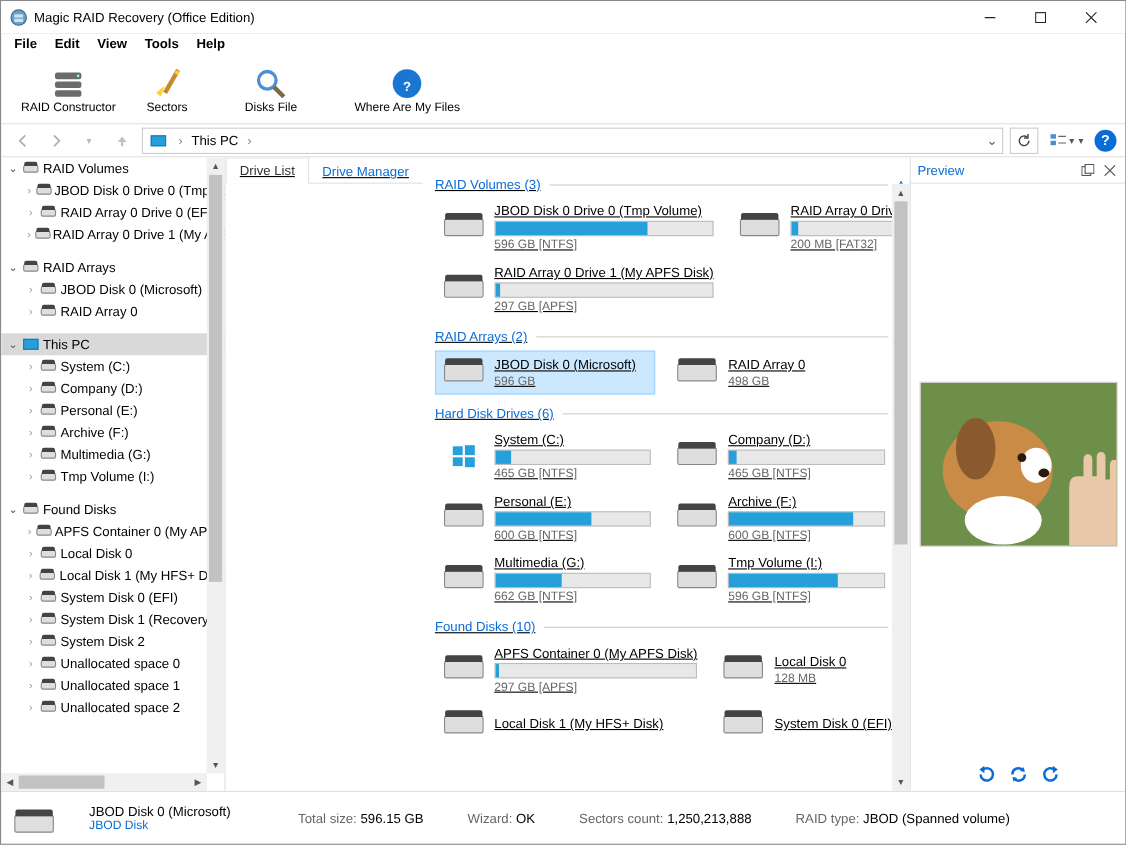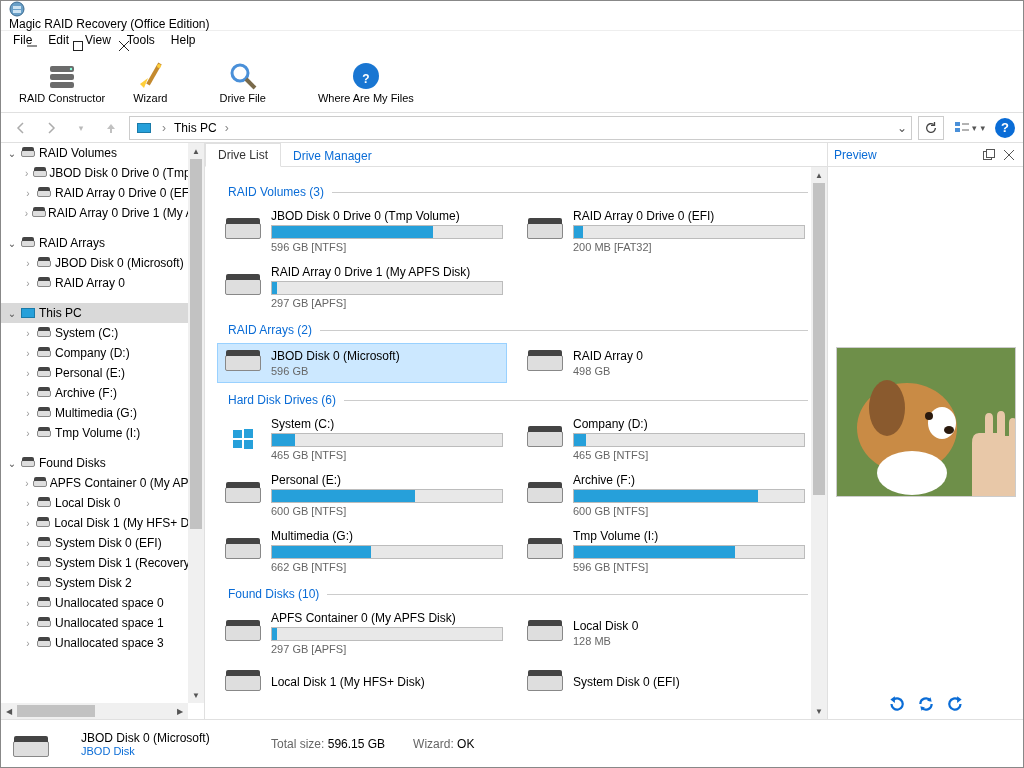--- a/index.html
+++ b/index.html
@@ -1,22 +1,22 @@
 <!DOCTYPE html>
 <html><head>
 <meta charset="utf-8">
 <style>
 * { box-sizing: border-box; margin: 0; padding: 0; font-family: "Segoe UI", Tahoma, sans-serif; font-size: 12px; }
 body { width: 1024px; height: 768px; background: #fff; display: flex; flex-direction: column; overflow: hidden; border: 1px solid #888; }
-.titlebar { height: 30px; display: flex; padding: 0 8px; background: #fff; border-bottom: 1px solid #eee; flex-direction: column; }
+.titlebar { height: 30px; display: flex; align-items: center; padding: 0 8px; background: #fff; border-bottom: 1px solid #eee; }
 .titlebar-icon { width: 16px; height: 16px; margin-right: 6px; }
 .titlebar-text { flex: 1; font-size: 12px; }
 .titlebar-controls { display: flex; gap: 0; }
 .titlebar-btn { width: 46px; height: 30px; display: flex; align-items: center; justify-content: center; cursor: default; }
-.menubar { height: 20px; display: flex; padding: 0 4px; }
+.menubar { height: 20px; display: flex; padding: 0 4px; font-weight: bold; }
 .menu-item { padding: 2px 8px; cursor: default; }
 .toolbar-big { height: 62px; display: flex; align-items: center; padding: 4px 8px; gap: 8px; border-bottom: 1px solid #e0e0e0; }
 .tbbtn { display: flex; flex-direction: column; align-items: center; padding: 2px 10px; cursor: default; }
 .tbbtn-icon { width: 32px; height: 32px; display: flex; align-items: center; justify-content: center; }
 .tbbtn-label { margin-top: 0; font-size: 11px; white-space: nowrap; }
 .tbbtn.disabled { opacity: 0.45; }
 .tbsep { width: 16px; }
 .navbar { height: 30px; display: flex; align-items: center; padding: 4px 8px; gap: 6px; border-bottom: 1px solid #e0e0e0; }
 .nav-arrow { width: 24px; height: 24px; display: flex; align-items: center; justify-content: center; opacity: 0.4; }
 .addrbar { flex: 1; height: 24px; border: 1px solid #ccc; display: flex; align-items: center; background: #fff; }
@@ -36,26 +36,26 @@
 .tree-node.selected { background: #d9d9d9; }
 .tree-chev { width: 14px; color: #555; font-size: 10px; text-align: center; }
 .tree-icon { width: 18px; height: 14px; margin-right: 2px; display: flex; align-items: center; justify-content: center; }
 .tree-label { overflow: hidden; text-overflow: clip; }
 .tree-spacer { height: 10px; }
 .scrollbar-v { position: absolute; right: 0; top: 0; bottom: 16px; width: 16px; background: #f0f0f0; display: flex; flex-direction: column; }
 .scrollbar-h { position: absolute; left: 0; right: 16px; bottom: 0; height: 16px; background: #f0f0f0; display: flex; }
 .sb-btn { width: 16px; height: 16px; background: #f0f0f0; display: flex; align-items: center; justify-content: center; font-size: 8px; color: #555; }
 .sb-track { flex: 1; position: relative; }
 .sb-thumb { position: absolute; background: #c2c2c2; }
-.centerpanel { display: flex; flex-direction: column; overflow: hidden; position: relative; }
+.centerpanel { display: flex; flex-direction: row; overflow: hidden; position: relative; text-decoration: underline; }
 .tabs { height: 24px; display: flex; border-bottom: 1px solid #e0e0e0; }
 .tab { padding: 4px 12px 3px; color: #0a6cd6; cursor: default; border-top: 2px solid transparent; }
 .tab.active { color: #333; background: #fff; border: 1px solid #e0e0e0; border-bottom: 1px solid #fff; border-top: 1px solid #e0e0e0; margin-bottom: -1px; }
 .drive-content { flex: 1; overflow-y: hidden; padding: 8px 0 8px 12px; position: relative; }
-.sect-head { display: flex; align-items: center; color: #0a6cd6; margin: 10px 4px 6px 11px; }
+.sect-head { display: flex; align-items: center; color: #0a6cd6; margin: 10px 4px 6px 0; }
 .sect-head .line { flex: 1; border-bottom: 1px solid #ccc; margin: 0 8px; }
 .sect-head .chev { color: #0a6cd6; }
 .drive-grid { display: grid; grid-template-columns: 1fr 1fr; gap: 4px 12px; padding-right: 18px; }
 .drive-item { display: flex; align-items: center; padding: 4px; }
 .drive-item.selected { background: #cce8ff; border: 1px solid #99d1ff; padding: 3px; }
 .drive-thumb { width: 44px; height: 32px; margin-right: 6px; display: flex; align-items: center; justify-content: center; }
 .drive-info { flex: 1; }
 .drive-name { white-space: nowrap; margin-bottom: 2px; }
 .drive-bar { height: 14px; background: #e8e8e8; border: 1px solid #bcbcbc; margin: 2px 0; position: relative; }
 .drive-bar-fill { position: absolute; left: 0; top: 0; bottom: 0; background: #26a0da; }
@@ -66,21 +66,21 @@
 .preview-btn { width: 16px; height: 16px; margin-left: 4px; display: flex; align-items: center; justify-content: center; }
 .preview-body { flex: 1; display: flex; flex-direction: column; align-items: center; }
 .preview-img { margin-top: 180px; width: 180px; height: 150px; border: 1px solid #ccc; background: linear-gradient(135deg,#7a9b4f 0%,#5e7a3c 40%,#d4a35c 50%,#b87840 55%,#e8d4b8 70%,#f0e8d8 100%); position: relative; overflow: hidden; }
 .preview-actions { margin-top: auto; padding: 6px; display: flex; gap: 12px; justify-content: center; }
 .preview-action { width: 18px; height: 18px; color: #0a6cd6; }
 .statusbar { height: 48px; border-top: 1px solid #e0e0e0; display: flex; align-items: center; padding: 6px 12px; gap: 20px; }
 .status-thumb { width: 48px; height: 34px; }
 .status-col1 { width: 170px; }
 .status-name { font-size: 12px; }
 .status-type { color: #0a6cd6; font-size: 11px; }
-.status-grid { display: grid; grid-template-columns: auto auto auto auto auto auto; gap: 2px 28px; font-size: 11px; }
+.status-grid { display: grid; grid-template-columns: auto auto auto auto auto auto; gap: 2px 40px; font-size: 11px; }
 .status-lbl { color: #666; }
 .icon-disk { width: 22px; height: 10px; background: #dedede; border: 1px solid #888; border-radius: 2px; position: relative; }
 .icon-disk::after { content:''; position:absolute; left:0; right:0; top:-4px; height:4px; background:#444; border-radius:2px 2px 0 0; }
 .icon-disk.big { width: 36px; height: 16px; }
 .icon-disk.big::after { height: 6px; top: -6px; }
 .icon-pc { width: 14px; height: 10px; background: #26a0da; border: 1px solid #1a7aa8; }
 </style>
 </head>
 <body>
 
@@ -134,31 +134,31 @@
     <span class="tbbtn-label">RAID Constructor</span>
   </div>
   <div class="tbbtn">
     <div class="tbbtn-icon">
         <svg viewBox="0 0 32 32">
           <rect x="18" y="2" width="4" height="24" transform="rotate(30 20 14)" fill="#c48a2f"></rect>
           <polygon points="6,24 14,18 10,28" fill="#ffcf3a"></polygon>
           <circle cx="25" cy="6" r="2" fill="#ffcf3a"></circle>
         </svg>
       </div>
-    <span class="tbbtn-label">Wizard</span>
+    <span class="tbbtn-label">Sectors</span>
   </div>
   <div class="tbsep"></div>
   <div class="tbbtn">
     <div class="tbbtn-icon">
         <svg viewBox="0 0 32 32">
           <circle cx="13" cy="13" r="8" fill="none" stroke="#4a90d9" stroke-width="3"></circle>
           <line x1="19" y1="19" x2="28" y2="28" stroke="#7a6a4a" stroke-width="4"></line>
         </svg>
       </div>
-    <span class="tbbtn-label">Drive File</span>
+    <span class="tbbtn-label">Disks File</span>
   </div>
   <div class="tbsep"></div>
   <div class="tbbtn">
     <div class="tbbtn-icon">
         <svg viewBox="0 0 32 32">
           <circle cx="16" cy="16" r="13" fill="#1976d2"></circle>
           <text x="16" y="23" font-size="20" text-anchor="middle" fill="#fff" font-weight="bold">?</text>
         </svg>
       </div>
     <span class="tbbtn-label">Where Are My Files</span>
@@ -379,21 +379,21 @@
           <span class="tree-icon">
             <span class="icon-disk" style="width:14px;height:7px"></span>
           </span>
           <span class="tree-label">Unallocated space 1</span>
         </div>
         <div class="tree-node" style="padding-left: 20px;">
           <span class="tree-chev" style="color:#999">›</span>
           <span class="tree-icon">
             <span class="icon-disk" style="width:14px;height:7px"></span>
           </span>
-          <span class="tree-label">Unallocated space 3</span>
+          <span class="tree-label">Unallocated space 2</span>
         </div>
       </div>
     <div class="scrollbar-v">
       <div class="sb-btn">▲</div>
       <div class="sb-track">
           <div class="sb-thumb" style="left:2px;right:2px;top:0;height:70%"></div>
         </div>
       <div class="sb-btn">▼</div>
     </div>
     <div class="scrollbar-h">
@@ -671,15 +671,17 @@
   <div class="status-thumb">
       <div class="icon-disk big" style="margin-top:14px"></div>
     </div>
   <div class="status-col1">
     <div class="status-name">JBOD Disk 0 (Microsoft)</div>
     <div class="status-type">JBOD Disk</div>
   </div>
   <div class="status-grid" id="status-grid">
       <span><span class="status-lbl">Total size:</span> <span>596.15 GB</span></span>
       <span><span class="status-lbl">Wizard:</span> <span>OK</span></span>
+      <span><span class="status-lbl">Sectors count:</span> <span>1,250,213,888</span></span>
+      <span><span class="status-lbl">RAID type:</span> <span>JBOD (Spanned volume)</span></span>
       <span><span class="status-lbl"></span> <span></span></span>
     </div>
 </div>
 
 </body></html>

